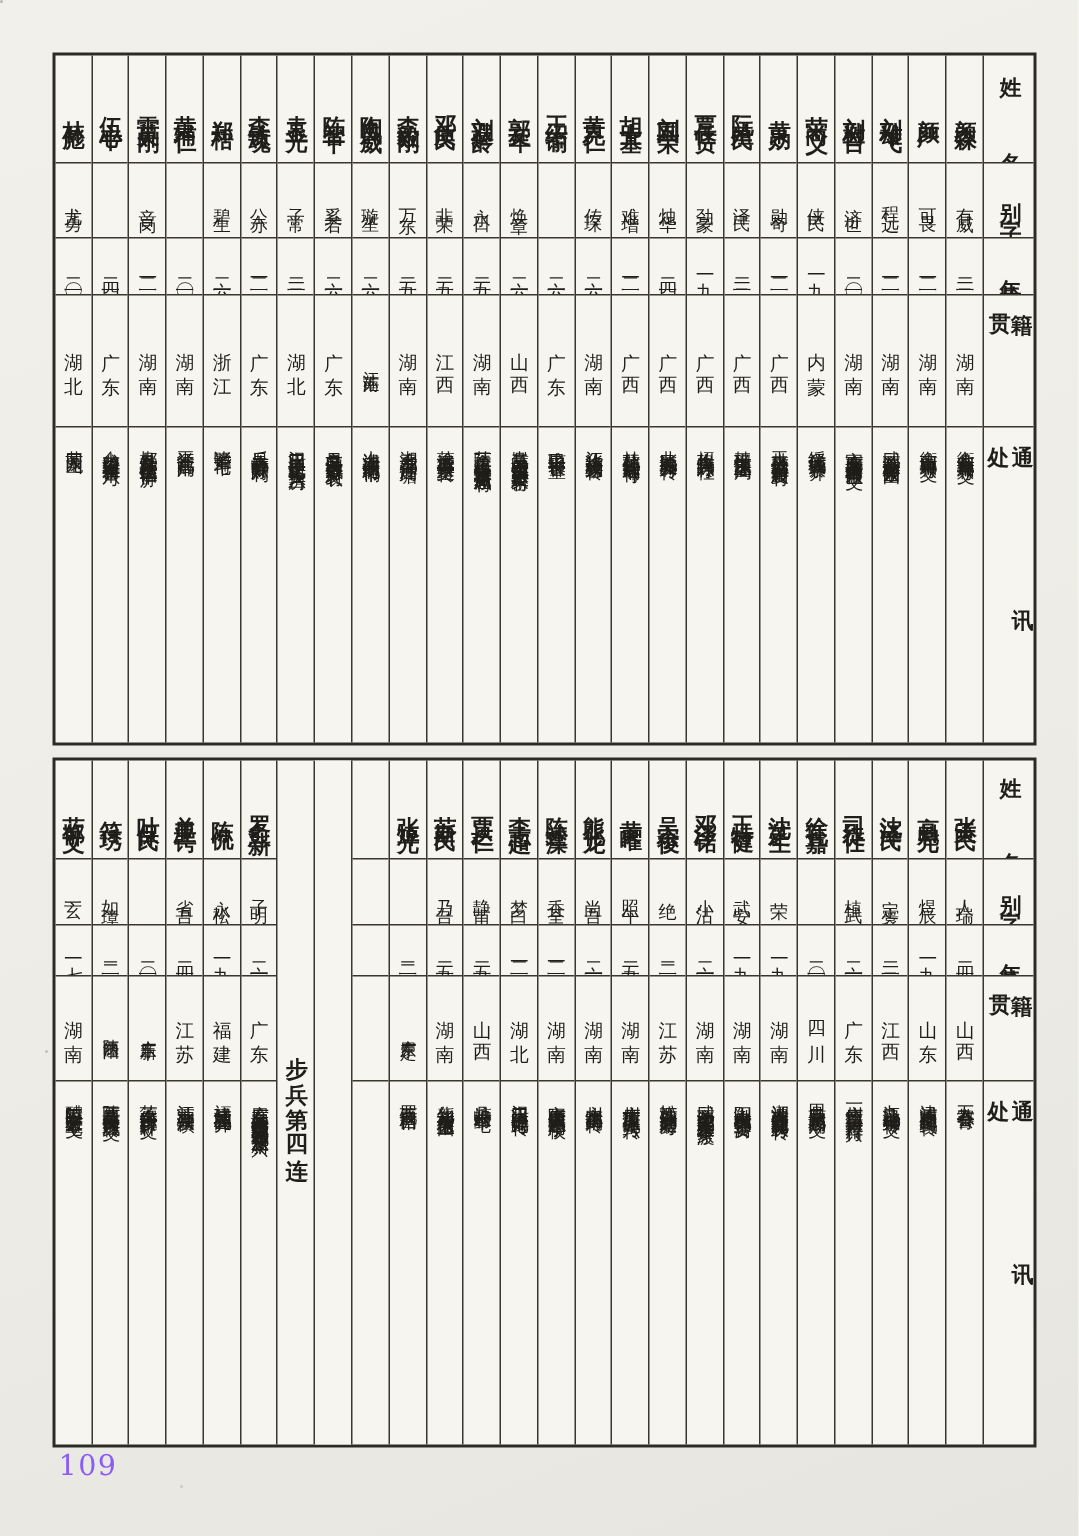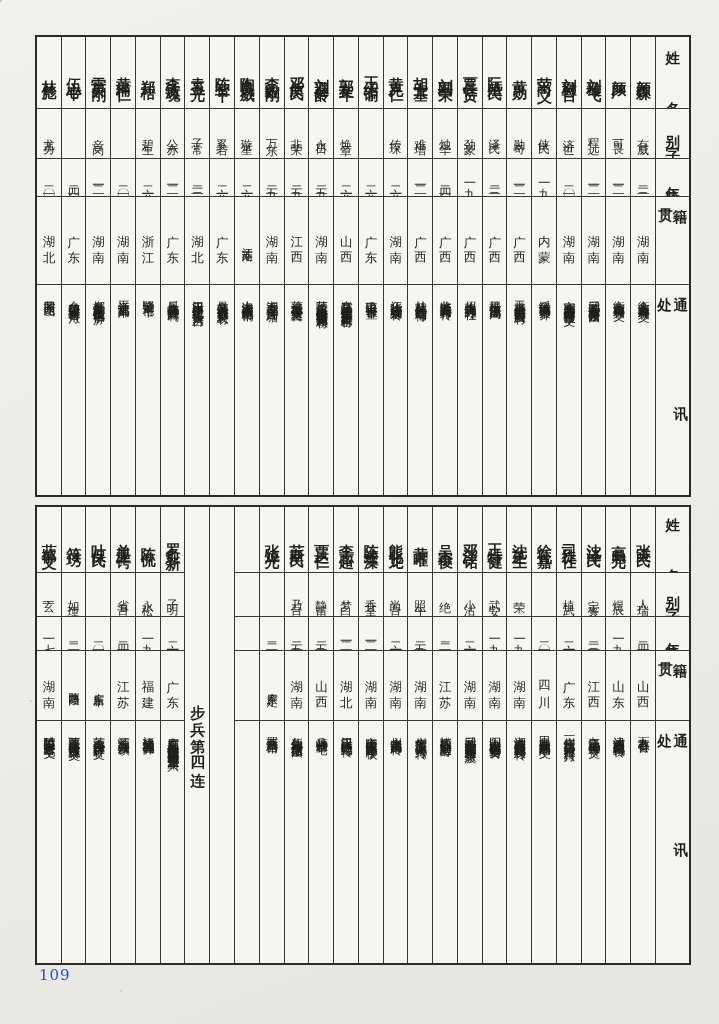--- a/index.html
+++ b/index.html
@@ -58,21 +58,21 @@
   .header-col .c-age .vtext{letter-spacing:4px;}
   .header-col .c-origin .vtext{letter-spacing:28px;}
   .header-col .c-addr{align-items:center;padding:0;}
   .header-col .c-addr .vtext{height:auto;letter-spacing:46px;}
   
   .col-blank{background:#f6f5ef;}
   .col-section .section-cell{flex:1;display:flex;align-items:center;justify-content:center;}
   .col-section .vtext{font-size:15px;font-weight:bold;letter-spacing:17px;}
   .page-number{
     position:absolute;left:39px;top:966px;
-    font-size:15px;letter-spacing:1px;color:#1d4ed8;
+    font-size:19px;letter-spacing:1px;color:#8b5cf6;
   }
   
   .speck{position:absolute;width:2px;height:2px;border-radius:50%;background:#b9b7ae;
     box-shadow:640px 120px 0 #c2c0b7, 660px 420px 0 #c6c4bb, 30px 700px 0 #c2c0b7,
                650px 760px 0 #bdbbb2, 620px 930px 0 #c6c4bb, 120px 990px 0 #ccc9c0;}
 </style>
 </head>
 <body>
 
 <div class="page">

